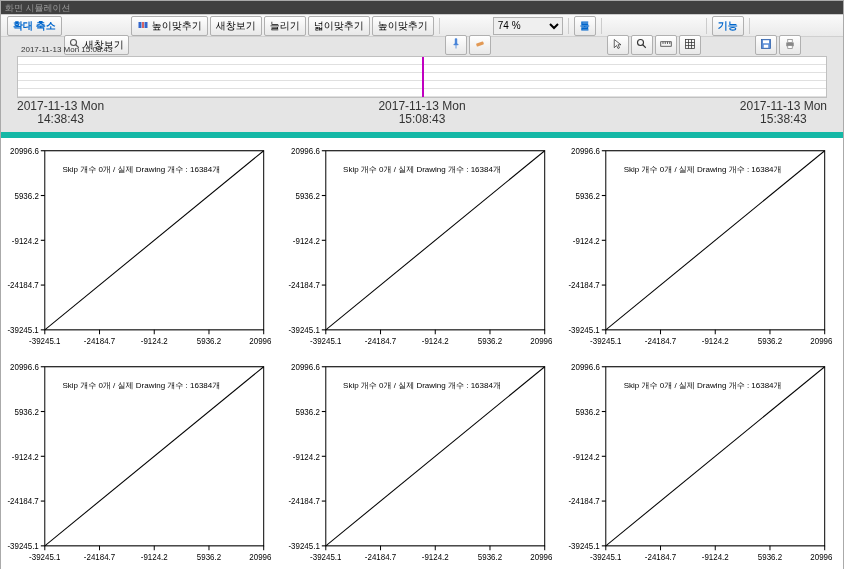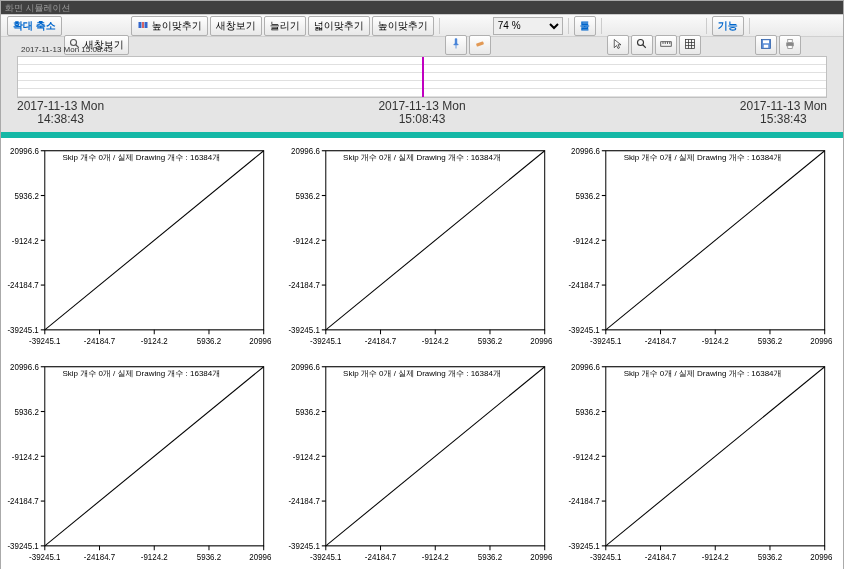--- a/index.html
+++ b/index.html
@@ -20,21 +20,21 @@
     .timeline-header { font-size: 8px; color: #333; padding: 0 4px 2px; }
     .timeline-grid { height: 42px; border: 1px solid #c0c0c0; background: #fff; position: relative; display: flex; flex-direction: column; }
     .timeline-row { flex: 1; border-bottom: 1px solid #e0e0e0; }
     .timeline-row:last-child { border-bottom: none; }
     .timeline-cursor { position: absolute; left: 50%; top: 0; bottom: 0; width: 2px; background: #c000c0; }
     .timeline-labels { display: flex; justify-content: space-between; font-size: 12px; color: #333; padding: 2px 0; }
     .timeline-labels div { text-align: center; white-space: pre; line-height: 1.1; }
     .charts-area { background: #fff; padding: 0; height: calc(100% - 14px - 22px - 20px - 80px); overflow: hidden; }
     .charts-grid { display: grid; grid-template-columns: repeat(3, 1fr); grid-template-rows: repeat(2, 1fr); height: 100%; }
     .chart-cell { position: relative; padding: 4px 10px 4px 2px; }
-    .chart-title { position: absolute; top: 14px; left: 50%; transform: translateX(-50%); font-size: 8px; color: #000; white-space: nowrap; z-index: 2; }
+    .chart-title { position: absolute; top: 26px; left: 50%; transform: translateX(-50%); font-size: 8px; color: #000; white-space: nowrap; z-index: 2; }
     .chart-svg { width: 100%; height: 100%; }
     .tick-label { font-size: 8px; fill: #000; }
   </style>
 </head>
 <body>
 
 <div class="window">
   <div class="titlebar">화면 시뮬레이션</div>
 
   <div class="toolbar">

